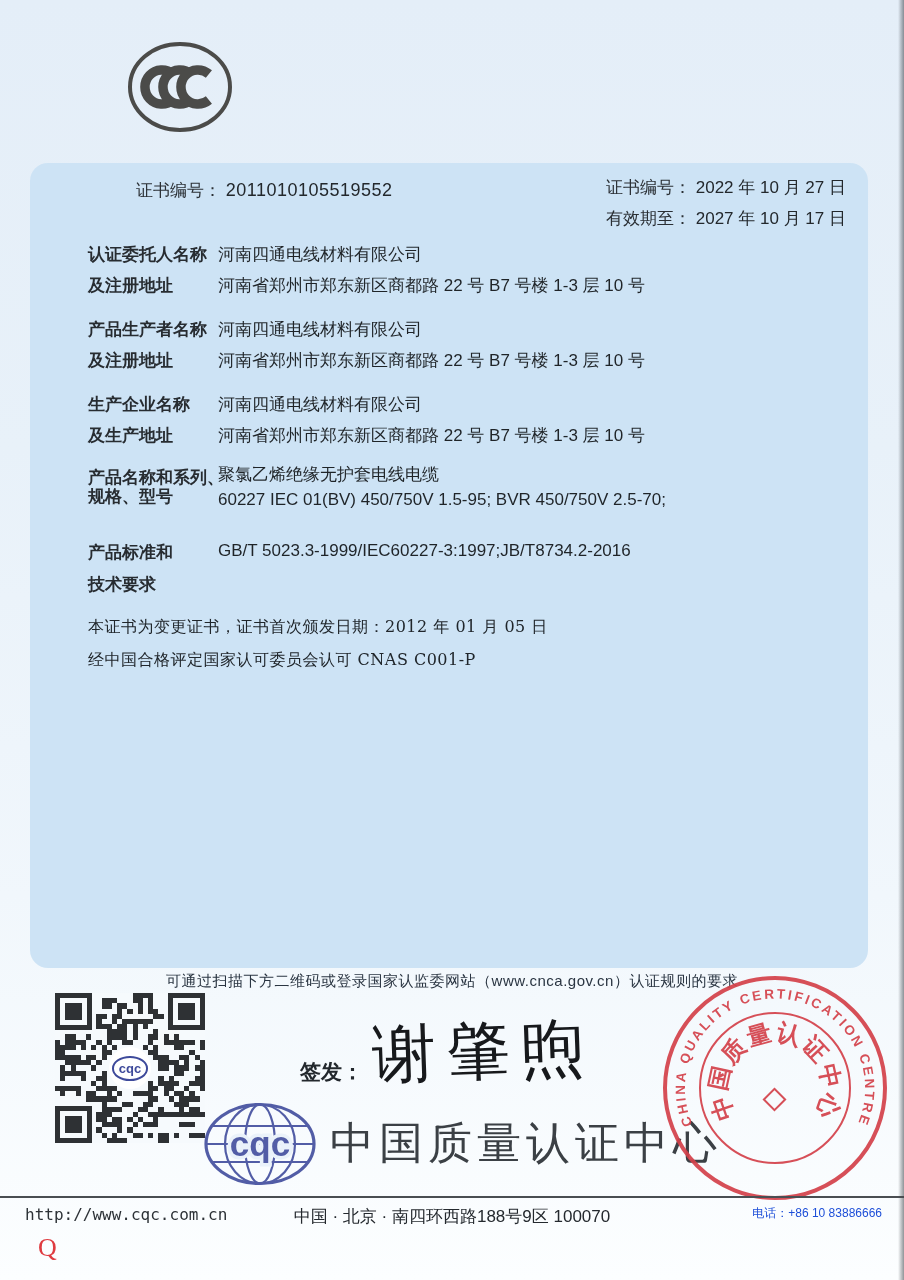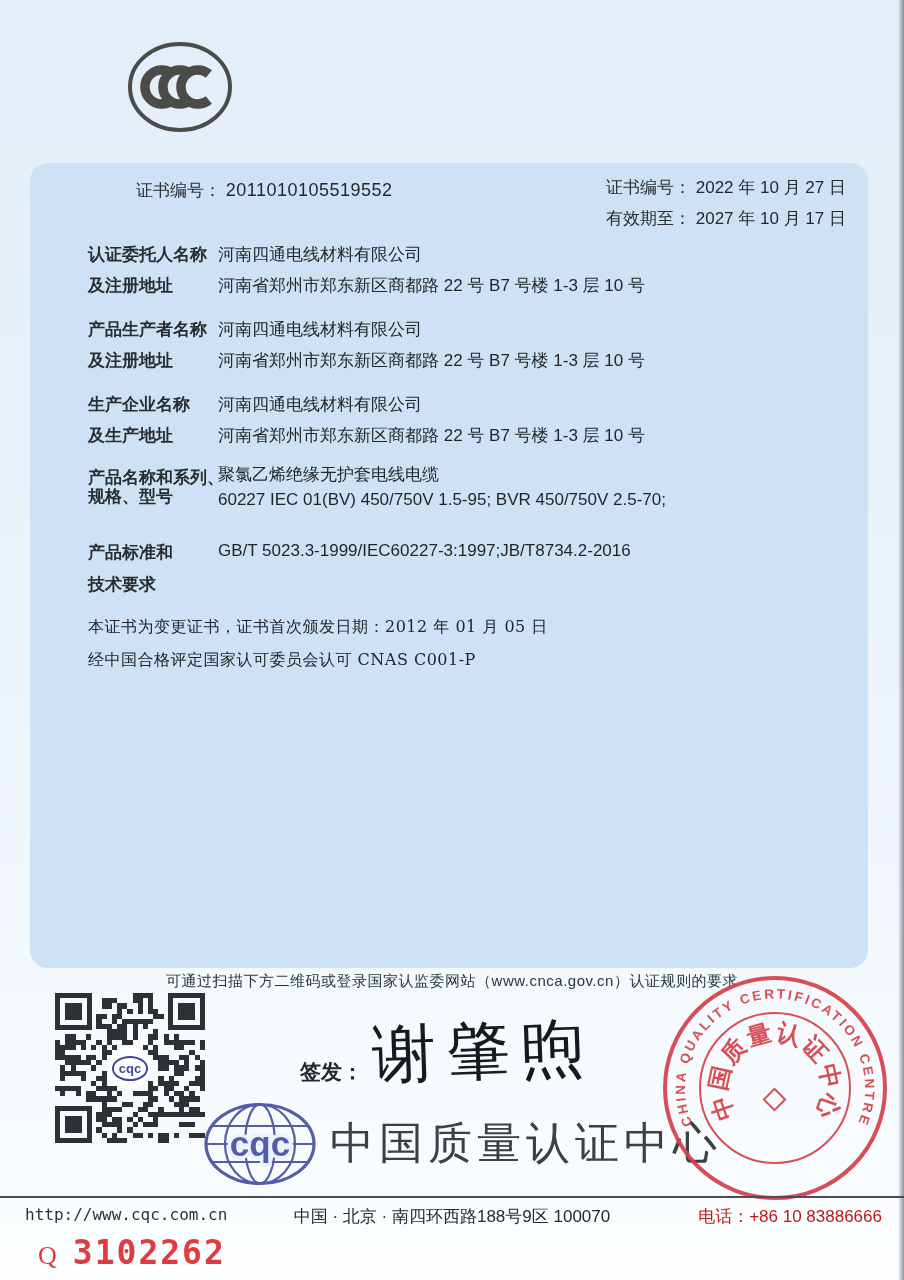--- a/index.html
+++ b/index.html
@@ -69,21 +69,21 @@
 
   
   .stamp { position:absolute; left:657px; top:970px; width:236px; height:236px; opacity:0.92; }
 
   
   .footer-rule { position:absolute; left:0; top:1196px; width:100%; height:2px; background:#4a4e52; }
   .footer-web { left:25px; top:1205px; font-family:"DejaVu Sans Mono","Liberation Mono",monospace;
     font-size:16px; color:#2c3136; }
   .footer-addr { position:absolute; left:0; top:1205px; width:100%; text-align:center;
     font-size:17px; color:#24292e; }
-  .footer-phone { right:22px; top:1205px; font-size:17px; color:#b91c1c; }
+  .footer-phone { right:22px; top:1205px; font-size:12px; color:#1d4ed8; }
 
   .serial { position:absolute; left:38px; top:1233px; display:flex; align-items:baseline; gap:16px; color:#df3b40; }
   .serial .q { font-family:"Liberation Serif",serif; font-size:26px; }
   .serial .num { font-family:"DejaVu Sans Mono","Liberation Mono",monospace;
     font-size:33px; font-weight:bold; letter-spacing:2px; }
 </style>
 </head>
 <body>
 
 <div class="scan-edge-right"></div>
@@ -463,14 +463,13 @@
   </text>
 </svg>
 
 <div class="footer-rule"></div>
 <div class="abs footer-web">http://www.cqc.com.cn</div>
 <div class="footer-addr">中国 · 北京 · 南四环西路188号9区  100070</div>
 <div class="abs footer-phone">电话：+86 10 83886666</div>
 
 <div class="serial">
   <span class="q">Q</span>
-  <span class="num">3102262</span>
 </div>
 
 </body></html>

